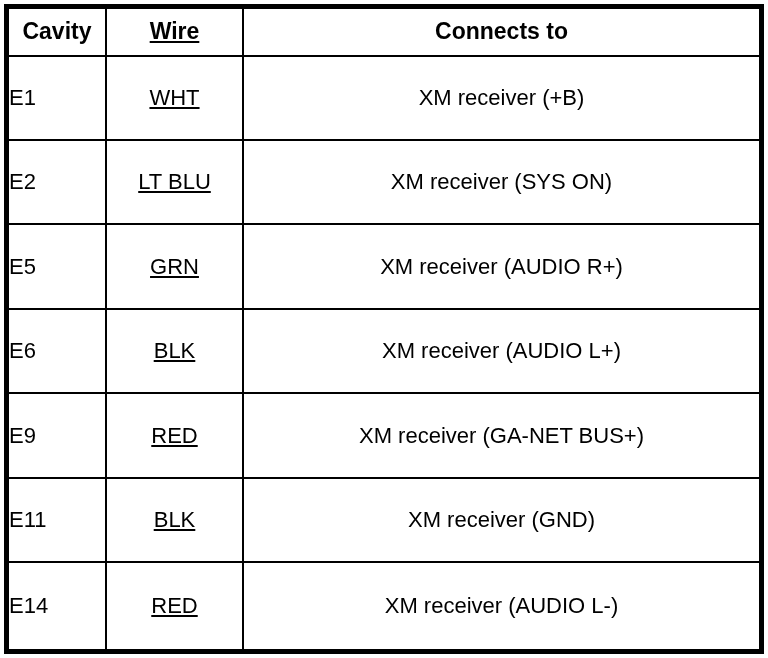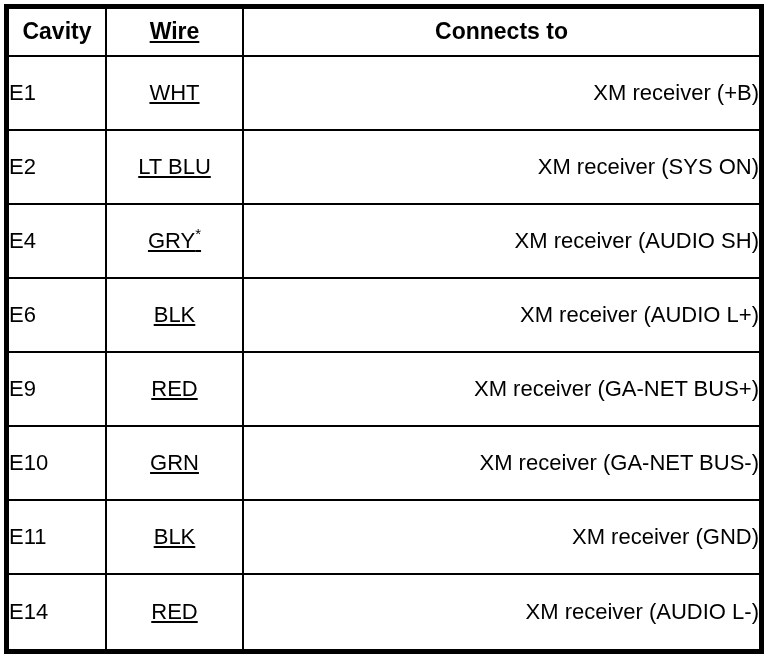--- a/index.html
+++ b/index.html
@@ -41,21 +41,21 @@
     text-align: center;
     padding: 0;
   }
   .wiring-table td {
     font-size: 22px;
     font-weight: normal;
     padding: 0;
   }
   .col-cavity  { width: 96px;  text-align: left; }
   .col-wire    { width: 135px; text-align: center; text-decoration: underline; }
-  .col-connects { text-align: right; padding-left: 13px; }
+  .col-connects { text-align: center; padding-left: 13px; }
   thead tr { height: 49px; }
   sup.wire-note {
     font-size: 15px;
     line-height: 0;
     vertical-align: 9px;
   }
 </style>
 </head>
 <body>
 
@@ -75,44 +75,39 @@
     <td class="col-connects">XM receiver (+B)</td>
   </tr>
 
   <tr>
     <td class="col-cavity">E2</td>
     <td class="col-wire"><span>LT BLU</span><sup class="wire-note"></sup></td>
     <td class="col-connects">XM receiver (SYS ON)</td>
   </tr>
 
 
+
   <tr>
-    <td class="col-cavity">E4</td>
-    <td class="col-wire"><span>GRY</span><sup class="wire-note">*</sup></td>
-    <td class="col-connects">XM receiver (AUDIO SH)</td>
+    <td class="col-cavity">E5</td>
+    <td class="col-wire"><span>GRN</span><sup class="wire-note"></sup></td>
+    <td class="col-connects">XM receiver (AUDIO R+)</td>
   </tr>
-
 
   <tr>
     <td class="col-cavity">E6</td>
     <td class="col-wire"><span>BLK</span><sup class="wire-note"></sup></td>
     <td class="col-connects">XM receiver (AUDIO L+)</td>
   </tr>
 
   <tr>
     <td class="col-cavity">E9</td>
     <td class="col-wire"><span>RED</span><sup class="wire-note"></sup></td>
     <td class="col-connects">XM receiver (GA-NET BUS+)</td>
   </tr>
 
-  <tr>
-    <td class="col-cavity">E10</td>
-    <td class="col-wire"><span>GRN</span><sup class="wire-note"></sup></td>
-    <td class="col-connects">XM receiver (GA-NET BUS-)</td>
-  </tr>
 
   <tr>
     <td class="col-cavity">E11</td>
     <td class="col-wire"><span>BLK</span><sup class="wire-note"></sup></td>
     <td class="col-connects">XM receiver (GND)</td>
   </tr>
 
 
   <tr>
     <td class="col-cavity">E14</td>

